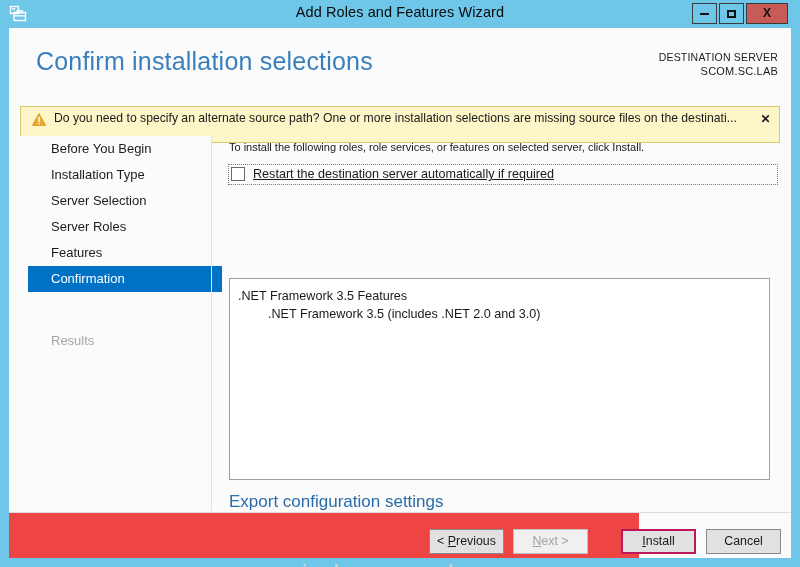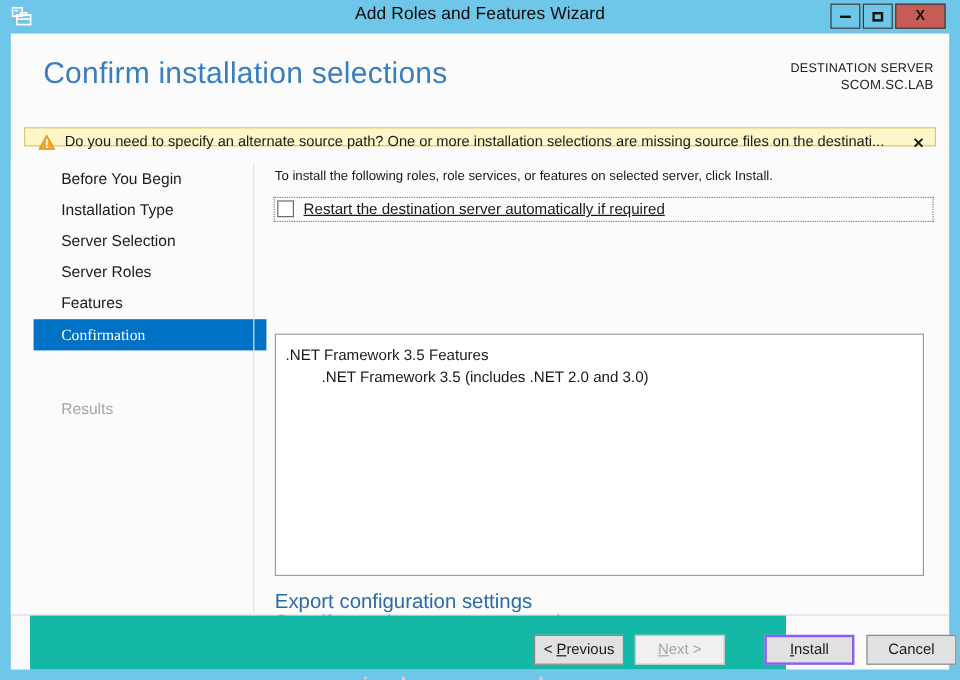--- a/index.html
+++ b/index.html
@@ -118,21 +118,21 @@
     font-size: 11px;
     color: #222;
     letter-spacing: 0.2px;
   }
 
   
   #warning-bar {
     position: absolute;
     left: 11px; top: 78px;
     width: 760px;
-    height: 16px;
+    height: 37px;
     background: #fcf6c8;
     border: 1px solid #d9c96a;
     box-sizing: border-box;
   }
   #warn-icon {
     position: absolute;
     left: 11px; top: 5px;
     width: 14px; height: 13px;
   }
   #warn-text {
@@ -171,21 +171,20 @@
     padding-left: 23px;
     font-size: 13px;
     color: #1c1c1c;
     white-space: nowrap;
   }
   .nav-item.selected {
     background: #0072c6;
     color: #ffffff;
     margin-left: 19px;
     width: 171px;
-    font-family: Liberation Serif, serif;
   }
   .nav-item.disabled {
     color: #a6a6a6;
     margin-top: 36px;
   }
 
   
   #nav-divider {
     position: absolute;
     left: 202px; top: 108px;
@@ -298,23 +297,22 @@
     left: 0; top: 484px;
     width: 782px;
     height: 1px;
     background: #dcdcdc;
   }
   #footer {
     position: absolute;
     left: 0; top: 485px;
     width: 630px;
     height: 45px;
-    background: #14b8a6;
+    background: #ef4444;
     z-index: 2;
-    margin-left: 16px;
   }
   .fbtn {
     position: absolute;
     top: 16px;
     width: 75px;
     height: 25px;
     background: #e1e1e1;
     border: 1px solid #8a8a8a;
     box-sizing: border-box;
     font-size: 12.4px;
@@ -322,21 +320,21 @@
     text-align: center;
     color: #1a1a1a;
     font-family: "Liberation Sans", sans-serif;
   }
   .fbtn.disabled {
     color: #a3a3a3;
     border-color: #c2c2c2;
     background: #f0f0f0;
   }
   .fbtn.default {
-    border: 2px solid #8b5cf6;
+    border: 2px solid #be185d;
     line-height: 21px;
   }
   #btn-previous { left: 420px; }
   #btn-next     { left: 504px; }
   #btn-install  { left: 612px; }
   #btn-cancel   { left: 697px; }
   .accel { text-decoration: underline; }
 </style>
 </head>
 <body>

